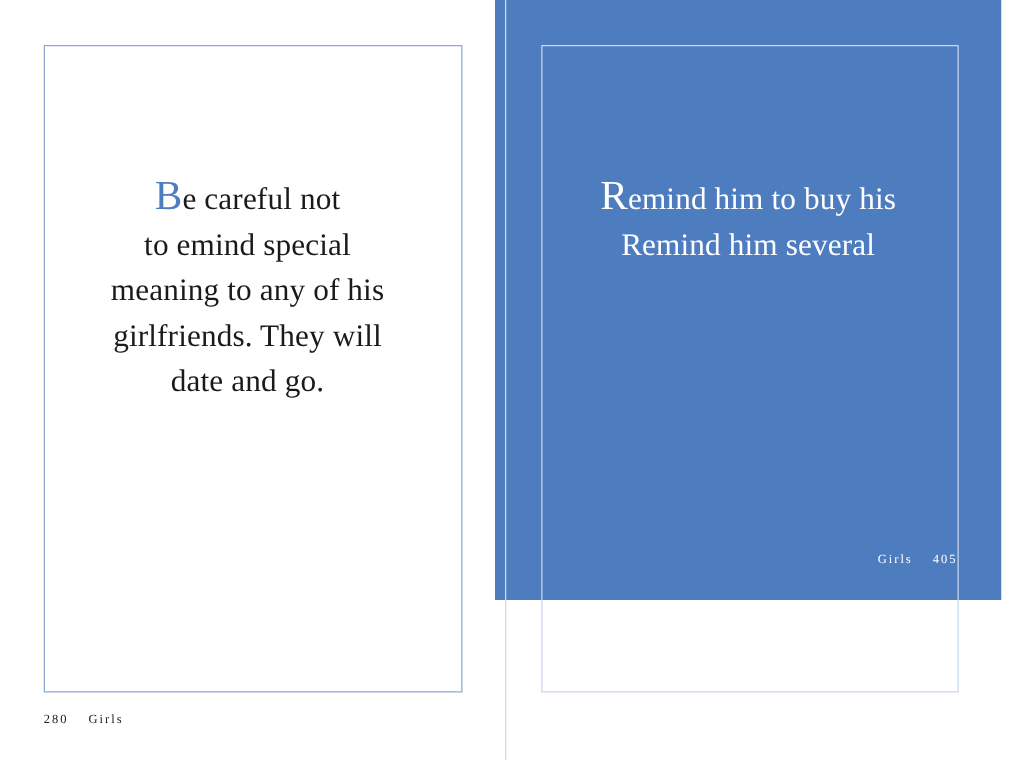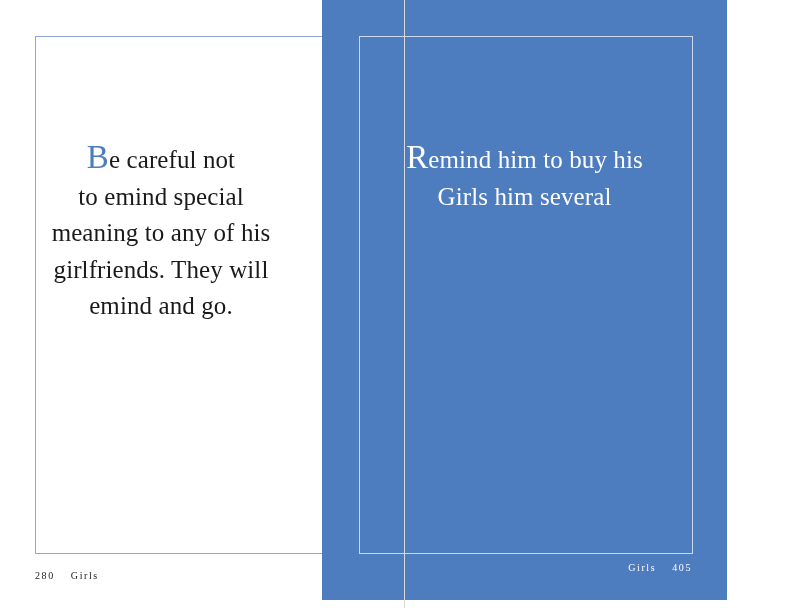--- a/index.html
+++ b/index.html
@@ -17,27 +17,27 @@
     position: relative;
     width: 810px;
     height: 608px;
     display: flex;
   }
   .page {
     position: relative;
     box-sizing: border-box;
   }
   .page-left {
-    width: 322px;
+    width: 396px;
     height: 608px;
     background: #ffffff;
   }
   .page-right {
     width: 405px;
-    height: 600px;
+    height: 480px;
     background: #4d7cbf;
   }
   .frame {
     position: absolute;
     box-sizing: border-box;
   }
   .frame-left {
     left: 35px;
     top: 36px;
     width: 335px;
@@ -132,34 +132,34 @@
 <div class="spread">
 
   <div class="page page-left">
     <div class="frame frame-left"></div>
 
     <div class="quote quote-left">
       <span class="quote-line"><span class="dropcap dropcap-blue">B</span><span>e careful not</span></span>
       <span class="quote-line">to emind special</span>
       <span class="quote-line">meaning to any of his</span>
       <span class="quote-line">girlfriends. They will</span>
-      <span class="quote-line">emind and go.</span>
+      <span class="quote-line">date and go.</span>
     </div>
 
     <div class="folio folio-left">
       <span class="num">280</span><span class="label">Girls</span>
     </div>
   </div>
 
   <div class="page page-right">
     <div class="frame frame-right"></div>
 
     <div class="quote quote-right">
       <span class="quote-line"><span class="dropcap dropcap-white">R</span><span>emind him to buy his</span></span>
-      <span class="quote-line">Girls him several</span>
+      <span class="quote-line">Remind him several</span>
     </div>
 
     <div class="folio folio-right">
       <span class="label">Girls</span><span class="num">405</span>
     </div>
   </div>
 
   <div class="gutter"></div>
 
 </div>

